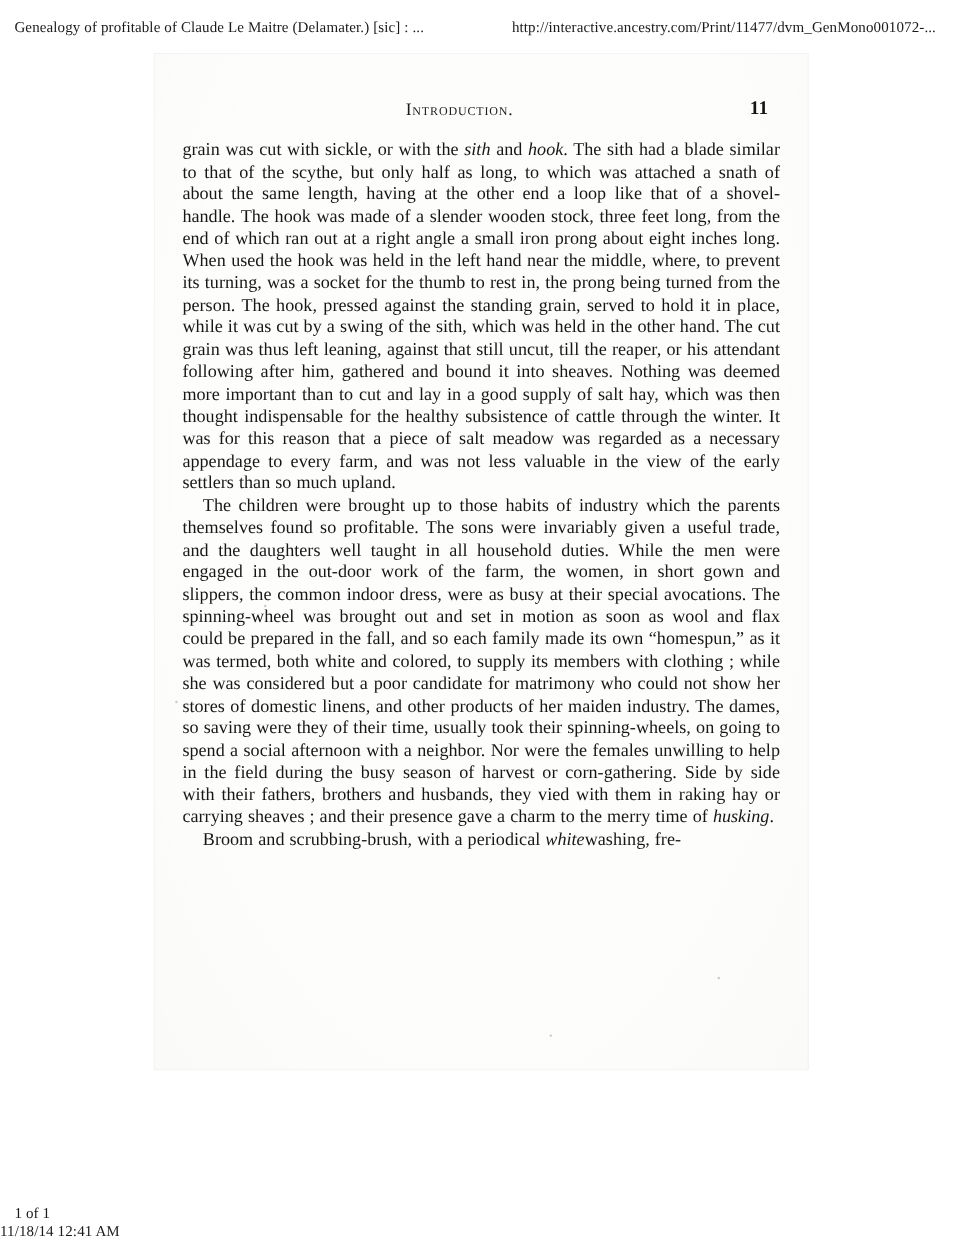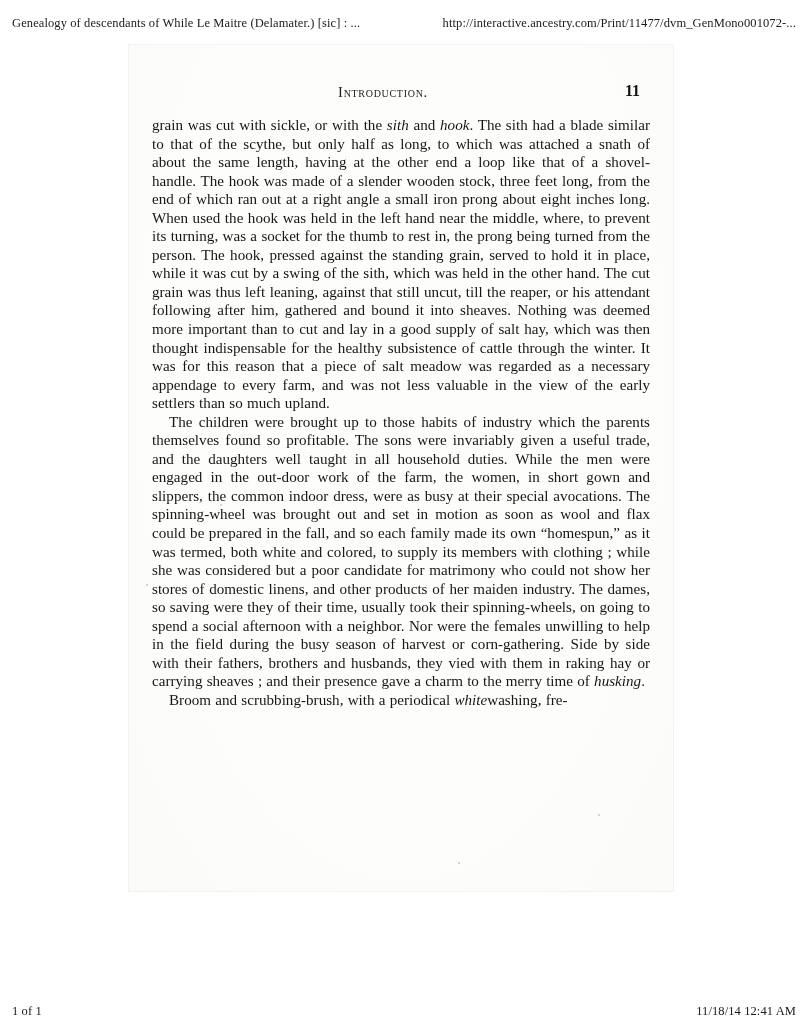--- a/index.html
+++ b/index.html
@@ -25,23 +25,23 @@
     display: flex;
     justify-content: space-between;
     align-items: baseline;
     font-family: "Liberation Serif", "DejaVu Serif", serif;
     font-size: 12.5px;
     color: #1a1a1a;
     letter-spacing: 0.1px;
     white-space: nowrap;
   }
   .print-header { top: 16px; }
-  .print-footer { top: 1004px; }
+  .print-footer { top: 1004px; flex-direction: column; }
   .print-chrome .left  { padding-left: 12px; }
-  .print-chrome .right { padding-right: 4px; }
+  .print-chrome .right { padding-right: 20px; }
   .print-header .left  { max-width: 400px; overflow: hidden; text-overflow: ellipsis; }
 
   
   .scan-sheet {
     position: absolute;
     left: 128px;
     top: 44px;
     width: 546px;
     height: 848px;
     background: #fdfdfc;
@@ -113,21 +113,21 @@
     height: 2px;
     background: #c9c9c9;
     border-radius: 50%;
     pointer-events: none;
   }
 </style>
 </head>
 <body>
 
 <div class="print-chrome print-header">
-  <span class="left">Genealogy of descendants of While Le Maitre (Delamater.) [sic] : ...</span>
+  <span class="left">Genealogy of profitable of Claude Le Maitre (Delamater.) [sic] : ...</span>
   <span class="right">http://interactive.ancestry.com/Print/11477/dvm_GenMono001072-...</span>
 </div>
 
 <div class="scan-sheet">
 
   <div class="running-head">
     <div class="head-title">Introduction.</div>
     <div class="head-folio">11</div>
   </div>
 

